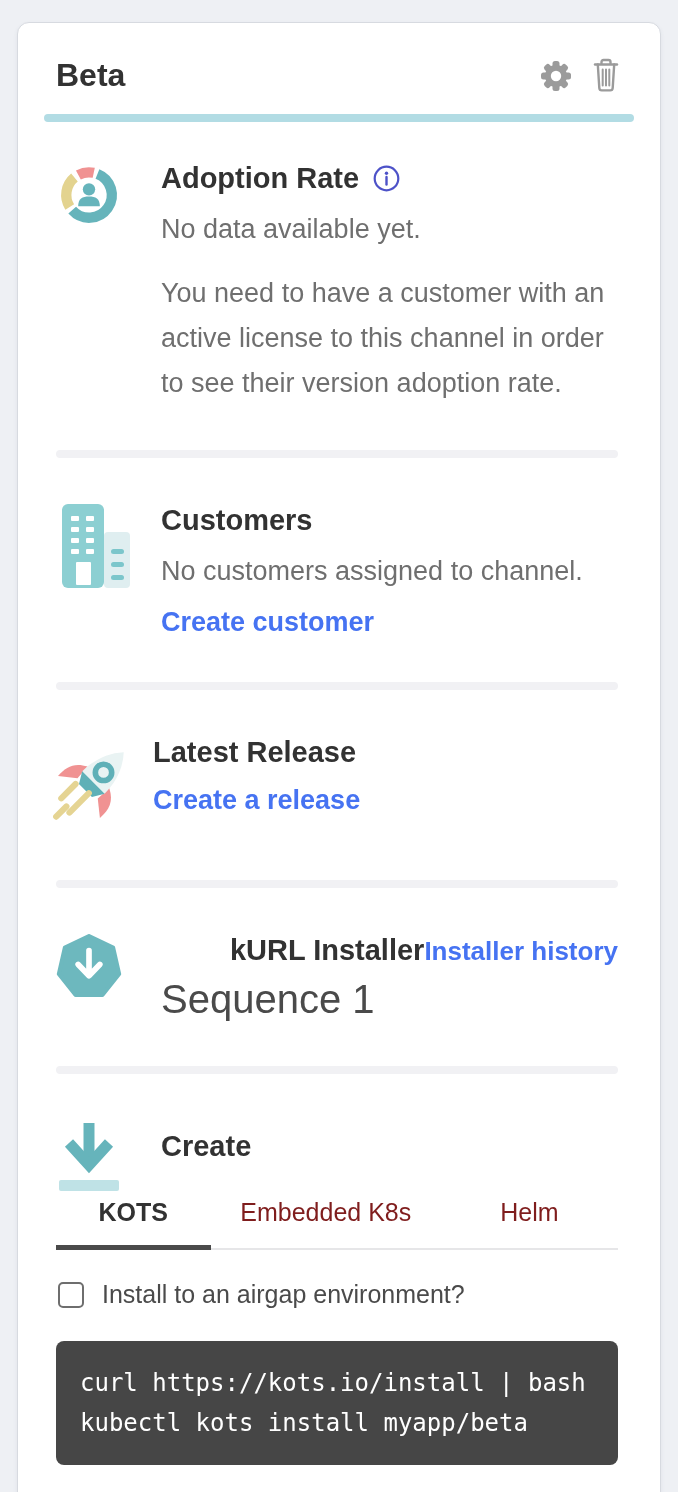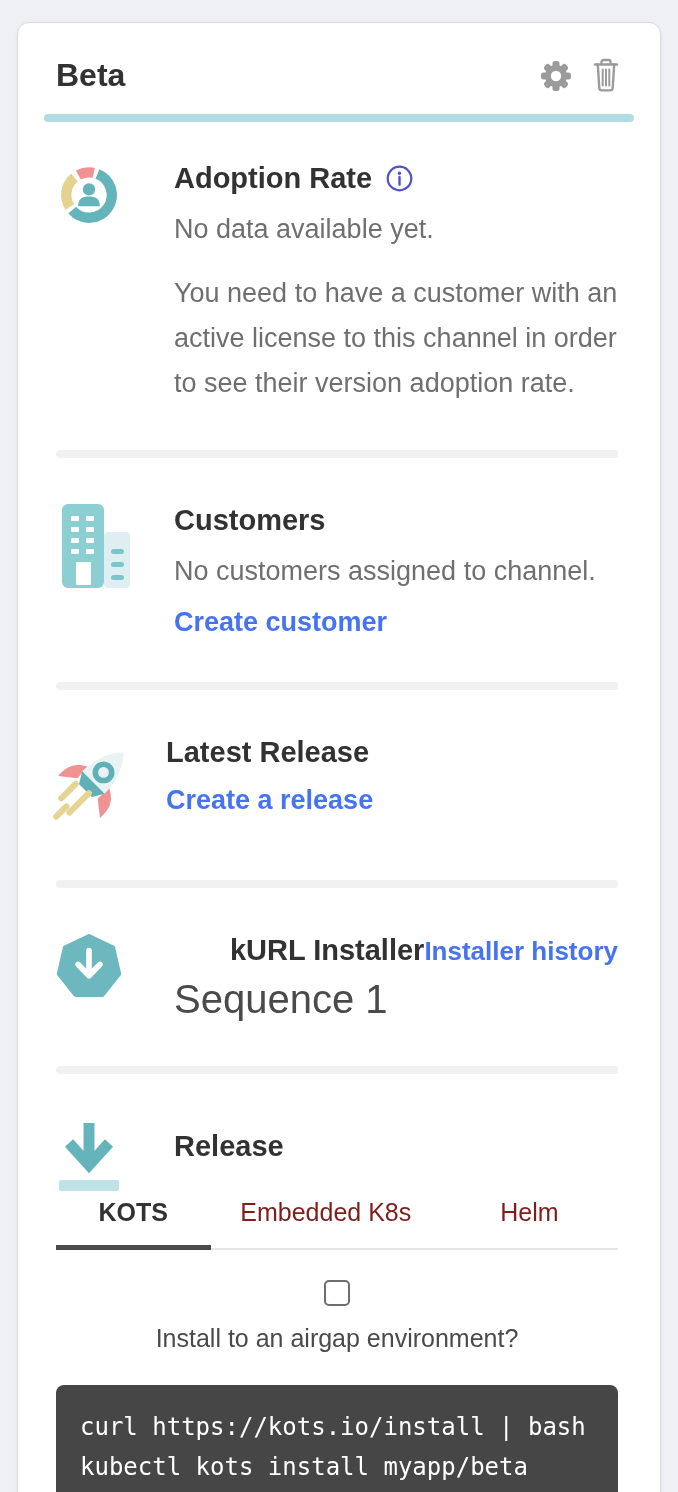--- a/index.html
+++ b/index.html
@@ -22,21 +22,21 @@
     align-items: center;
     justify-content: space-between;
     padding: 6px 38px 20px 38px;
   }
   .card-title { font-size: 32px; font-weight: 600; color: #323232; }
   .header-actions { display: flex; align-items: center; gap: 16px; }
   .icon-btn { background: none; border: none; cursor: pointer; padding: 0; line-height: 0; }
   .accent-bar { height: 8px; border-radius: 4px; background: #b2dce4; margin: 0 26px; }
 
   .card-body { padding: 0 42px 42px 38px; }
-  .section { display: flex; gap: 48px; padding: 46px 0 44px; }
+  .section { display: flex; gap: 35px; padding: 46px 0 44px; }
   .section-icon { width: 70px; flex-shrink: 0; }
   .section-content { flex: 1; min-width: 0; }
   .section-title { font-size: 29px; font-weight: 600; color: #323232; }
   .title-row { display: flex; align-items: center; gap: 14px; }
   .empty-text { font-size: 27px; color: #6f6f6f; margin-top: 14px; line-height: 40px; }
   .help-text { font-size: 27px; color: #6f6f6f; margin-top: 22px; line-height: 45px; max-width: 472px; }
   .link { font-size: 27px; font-weight: 600; color: #4673f2; text-decoration: none; display: inline-block; margin-top: 16px; cursor: pointer; }
   .divider { height: 8px; border-radius: 4px; background: #f1f1f4; }
 
   .installer-row { display: flex; align-items: baseline; justify-content: flex-end; }
@@ -52,21 +52,21 @@
     text-align: center;
     font-size: 25px;
     color: #7f1d1d;
     cursor: pointer;
   }
   .tab.active { color: #323232; font-weight: 600; border-bottom-color: #4a4a4a; }
   .tab-kots { width: 27.5%; }
   .tab-embedded { width: 41%; }
   .tab-helm { width: 31.5%; }
 
-  .airgap-row { display: flex; align-items: center; gap: 18px; margin: 30px 2px 32px; flex-direction: column; }
+  .airgap-row { display: flex; align-items: center; gap: 18px; margin: 30px 2px 32px; }
   .checkbox {
     width: 26px; height: 26px;
     border: 2.5px solid #6e6e6e;
     border-radius: 5px;
     background: #fff;
     flex-shrink: 0;
     cursor: pointer;
   }
   .airgap-label { font-size: 25px; color: #4a4a4a; }
 
@@ -221,21 +221,21 @@
     <div>
       <div class="section install-section" style="padding-bottom:0;">
         <div class="section-icon">
           <svg width="66" height="74" viewBox="0 0 66 74" fill="none">
             <path d="M33 3 L33 40" stroke="#66b4bb" stroke-width="11"></path>
             <path d="M13 23 L33 45 L53 23" stroke="#66b4bb" stroke-width="11"></path>
             <rect x="3" y="60" width="60" height="11" rx="2" fill="#bfe2e6"></rect>
           </svg>
         </div>
         <div class="section-content">
-          <div class="section-title" style="margin-top:10px;">Release</div>
+          <div class="section-title" style="margin-top:10px;">Create</div>
         </div>
       </div>
 
       <div class="tabs">
         <div class="tab tab-kots active">KOTS</div>
         <div class="tab tab-embedded">Embedded K8s</div>
         <div class="tab tab-helm">Helm</div>
       </div>
 
       <div class="airgap-row">

